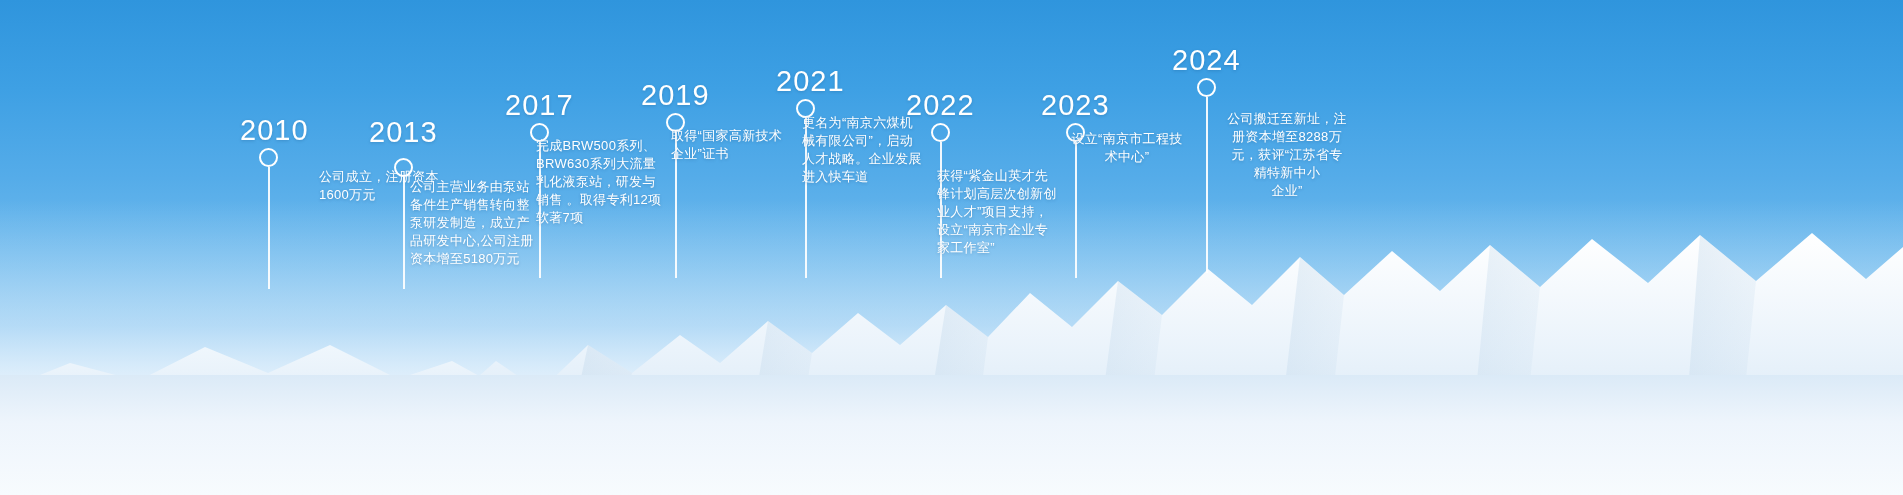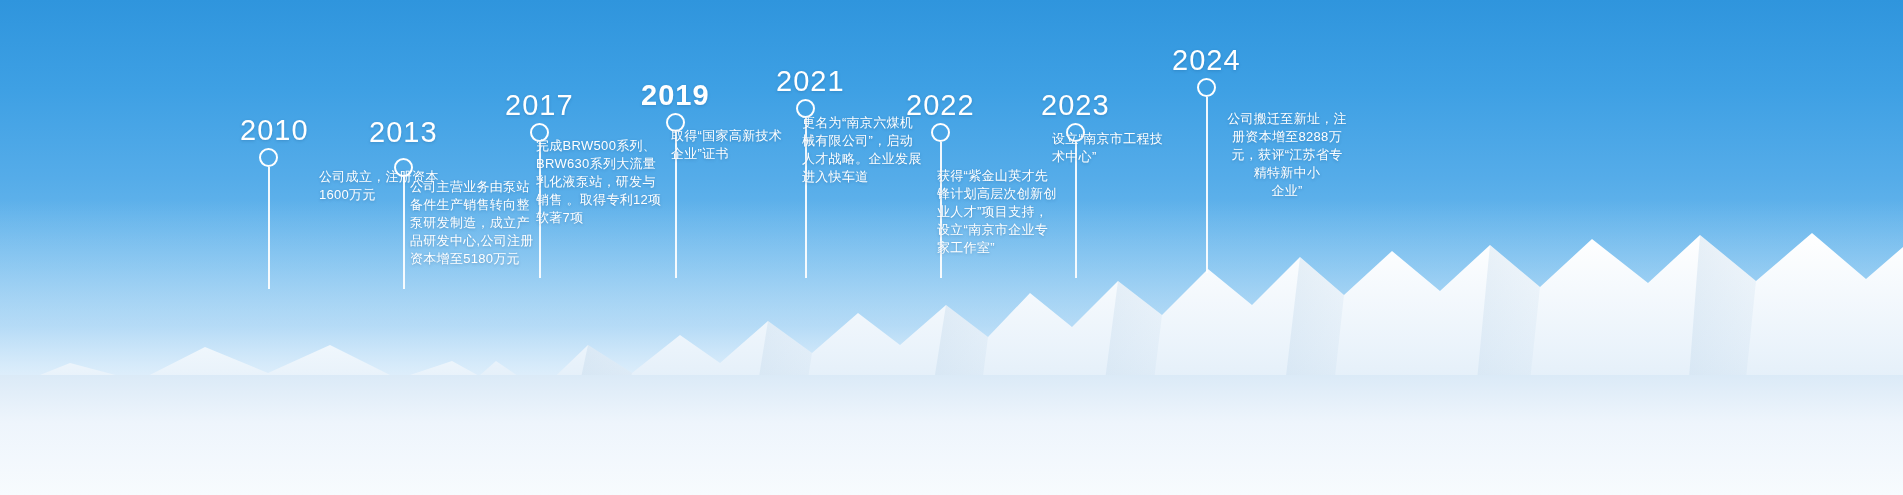--- a/index.html
+++ b/index.html
@@ -160,21 +160,21 @@
         <div class="year" style="left: 505px; top: 89px; text-align: center;">2017</div>
         <div class="marker" style="left: 530px; top: 123px;"></div>
         <div class="stem" style="left: 539px; top: 142px; height: 136px;"></div>
         <div class="desc" style="left: 536px; top: 137px; width: 150px;">完成BRW500系列、
 BRW630系列大流量
 乳化液泵站，研发与
 销售 。取得专利12项
 软著7项</div>
       </div>
       <div class="item">
-        <div class="year" style="left: 641px; top: 79px; font-weight: bold;">2019</div>
+        <div class="year" style="left: 641px; top: 79px;">2019</div>
         <div class="marker" style="left: 666px; top: 113px;"></div>
         <div class="stem" style="left: 675px; top: 132px; height: 146px;"></div>
         <div class="desc" style="left: 671px; top: 127px; width: 160px;">取得“国家高新技术
 企业”证书</div>
       </div>
       <div class="item">
         <div class="year" style="left: 776px; top: 65px;">2021</div>
         <div class="marker" style="left: 796px; top: 99px;"></div>
         <div class="stem" style="left: 805px; top: 118px; height: 160px;"></div>
         <div class="desc" style="left: 802px; top: 114px; width: 142px;">更名为“南京六煤机
@@ -189,21 +189,21 @@
         <div class="desc" style="left: 937px; top: 167px; width: 140px;">获得“紫金山英才先
 锋计划高层次创新创
 业人才”项目支持，
 设立“南京市企业专
 家工作室”</div>
       </div>
       <div class="item">
         <div class="year" style="left: 1041px; top: 89px;">2023</div>
         <div class="marker" style="left: 1066px; top: 123px;"></div>
         <div class="stem" style="left: 1075px; top: 142px; height: 136px;"></div>
-        <div class="desc" style="left: 1052px; top: 130px; width: 150px;">设立“南京市工程技
+        <div class="desc" style="left: 1052px; top: 130px; width: 150px; text-align: center;">设立“南京市工程技
 术中心”</div>
       </div>
       <div class="item">
         <div class="year" style="left: 1172px; top: 44px;">2024</div>
         <div class="marker" style="left: 1197px; top: 78px;"></div>
         <div class="stem" style="left: 1206px; top: 97px; height: 176px;"></div>
         <div class="desc" style="left: 1212px; top: 110px; width: 150px; text-align: center;">公司搬迁至新址，注
 册资本增至8288万
 元，获评“江苏省专
 精特新中小

